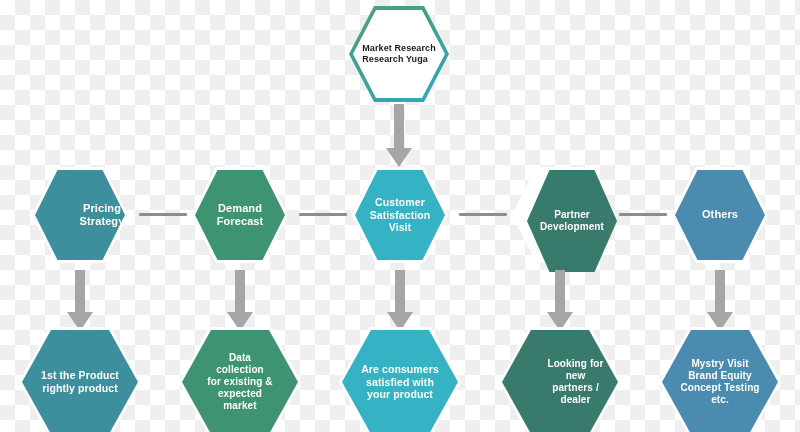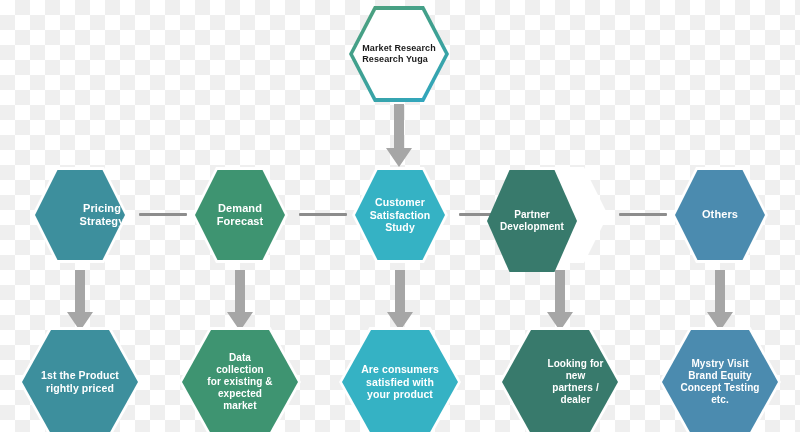--- a/index.html
+++ b/index.html
@@ -114,25 +114,25 @@
   <div class="hex-halo" style="left:192px; top:167px; width:96px; height:96px;"></div>
   <div class="hex" style="left:195px; top:170px; width:90px; height:90px; background:#3E9471;">
     <span class="hex-label" style="font-size:11px;">Demand
 Forecast</span>
   </div>
 
   <div class="hex-halo" style="left:352px; top:167px; width:96px; height:96px;"></div>
   <div class="hex" style="left:355px; top:170px; width:90px; height:90px; background:#35B2C4;">
     <span class="hex-label" style="font-size:10.5px;">Customer
 Satisfaction
-Study</span>
+Visit</span>
   </div>
 
   <div class="hex-halo" style="left:512px; top:167px; width:96px; height:96px;"></div>
-  <div class="hex" style="left:487px; top:170px; width:90px; height:102px; background:#387A6C;">
+  <div class="hex" style="left:527px; top:170px; width:90px; height:102px; background:#387A6C;">
     <span class="hex-label" style="font-size:10px;">Partner
 Development</span>
   </div>
 
   <div class="hex-halo" style="left:672px; top:167px; width:96px; height:96px;"></div>
   <div class="hex" style="left:675px; top:170px; width:90px; height:90px; background:#4B8BAF;border-radius:8px;">
     <span class="hex-label" style="font-size:11px;">Others</span>
   </div>
 
   <svg class="arrow" style="left:66px; top:270px;" width="28" height="62" viewBox="0 0 28 62">
@@ -147,21 +147,21 @@
   <svg class="arrow" style="left:546px; top:270px;" width="28" height="62" viewBox="0 0 28 62">
     <polygon points="9,0 19,0 19,42 27,42 14,61 1,42 9,42" fill="#A6A6A6"></polygon>
   </svg>
   <svg class="arrow" style="left:706px; top:270px;" width="28" height="62" viewBox="0 0 28 62">
     <polygon points="9,0 19,0 19,42 27,42 14,61 1,42 9,42" fill="#A6A6A6"></polygon>
   </svg>
 
   <div class="hex-halo" style="left:19px;  top:327px; width:122px; height:110px;"></div>
   <div class="hex" style="left:22px; top:330px; width:116px; height:104px; background:#3D8F9D;">
     <span class="hex-label" style="font-size:10.5px;">1st the Product
-rightly priced</span>
+rightly product</span>
   </div>
 
   <div class="hex-halo" style="left:179px; top:327px; width:122px; height:110px;"></div>
   <div class="hex" style="left:182px; top:330px; width:116px; height:104px; background:#3E9471;">
     <span class="hex-label" style="font-size:10px;">Data
 collection
 for existing &amp;
 expected
 market</span>
   </div>

